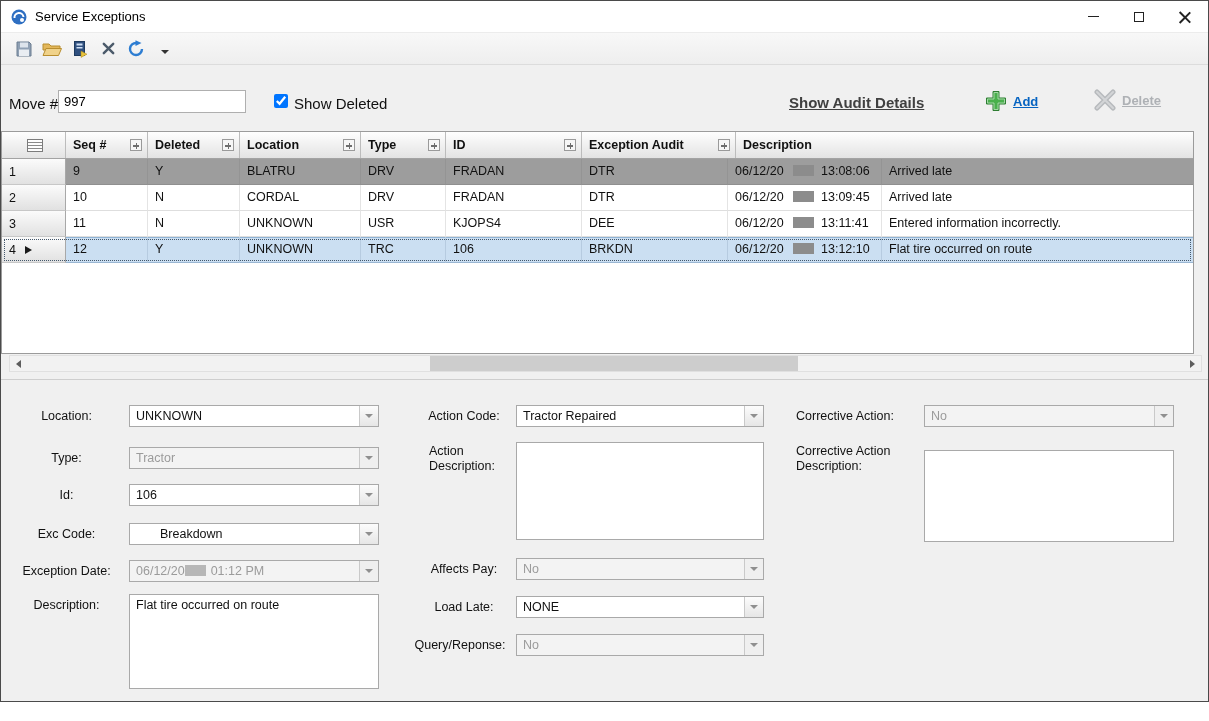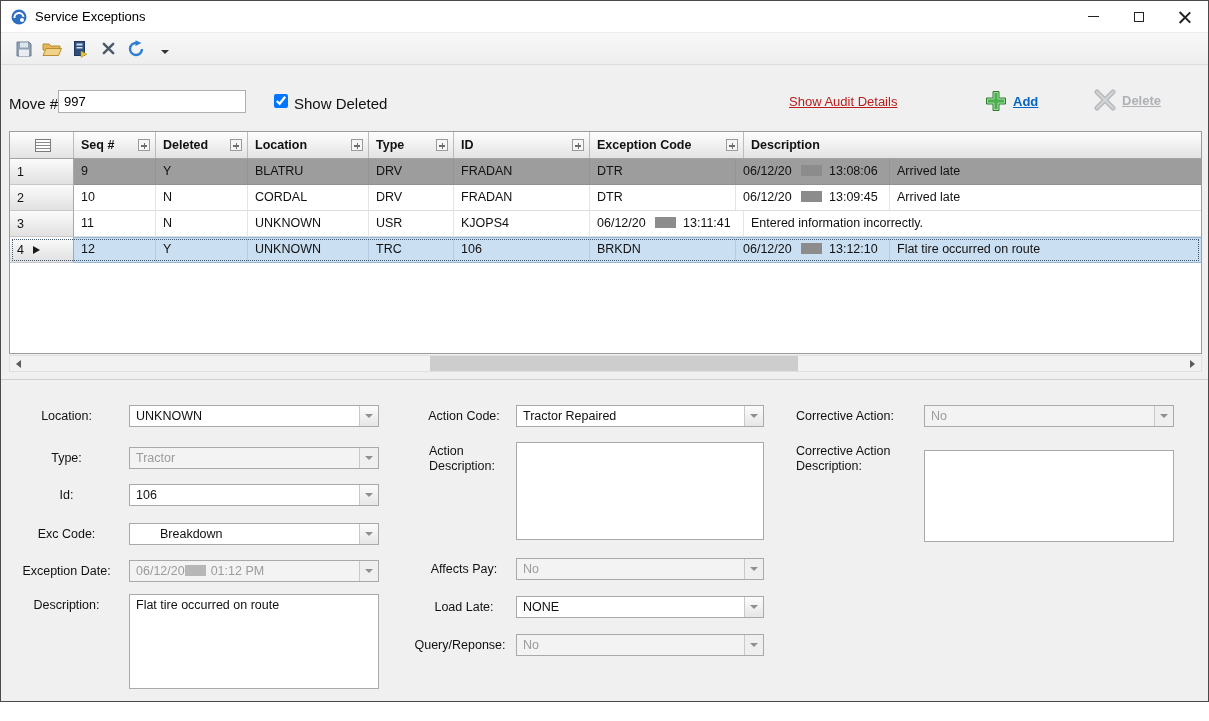--- a/index.html
+++ b/index.html
@@ -21,28 +21,28 @@
 
   
   .toolbar { position:absolute; top:32px; left:0; right:0; height:32px; background:linear-gradient(#f8f8f8,#eeeeee); border-bottom:1px solid #dcdcdc; display:flex; align-items:center; padding-left:10px; }
   .tb-btn { width:26px; height:26px; display:flex; align-items:center; justify-content:center; margin-right:2px; }
   .tb-caret { width:0; height:0; border-left:4px solid transparent; border-right:4px solid transparent; border-top:4px solid #333; margin:6px 0 0 2px; }
 
   
   .flabel-inline { position:absolute; font-size:15px; color:#111; }
   .txt { position:absolute; left:57px; top:89px; width:188px; height:23px; border:1px solid #afafaf; background:#fff; font:13px "Liberation Sans",sans-serif; padding:4px 5px; }
   .chk { position:absolute; left:273px; top:93px; width:14px; height:14px; }
-  .link { position:absolute; font-size:13px; font-weight:400; color:#b91c1c; text-decoration:underline; cursor:pointer; }
+  .link { position:absolute; font-size:15px; font-weight:700; color:#404040; text-decoration:underline; cursor:pointer; }
   .iconbtn { position:absolute; display:flex; align-items:center; gap:5px; cursor:pointer; }
   .iconbtn .lbl { font-size:13px; font-weight:600; text-decoration:underline;text-align:center; }
   .add-btn .lbl { color:#0563c1; }
   .del-btn .lbl { color:#aeb1b5; }
 
   
-  .grid { position:absolute; left:8px; top:130px; width:1193px; height:223px; border:1px solid #9b9b9b; background:#fff; overflow:hidden; }
+  .grid { position:absolute; left:0; top:130px; width:1193px; height:223px; border:1px solid #9b9b9b; background:#fff; overflow:hidden; }
   .ghead { display:flex; height:27px; background:linear-gradient(#fefefe,#e3e3e3); border-bottom:1px solid #a3a3a3; font-weight:bold; font-size:12.5px; color:#111; }
   .gh { display:flex; align-items:center; justify-content:space-between; padding:0 5px 0 7px; border-right:1px solid #bcbcbc; }
   .grow { display:flex; height:26px; font-size:12.5px; color:#111; background:#fff; }
   .rownum { width:64px; background:linear-gradient(#fbfbfb,#e1e1e1); border-right:1px solid #a8a8a8; border-bottom:1px solid #c7c7c7; display:flex; align-items:center; padding-left:7px; }
   .gcell { padding:5px 0 0 7px; border-right:1px solid #e4e4e4; border-bottom:1px solid #dedede; white-space:nowrap; overflow:hidden; }
   .c-num  { width:64px; }
   .c-seq  { width:82px; }
   .c-del  { width:92px; }
   .c-loc  { width:121px; }
   .c-type { width:85px; }
@@ -190,21 +190,21 @@
         </div>
       <div class="gh c-type">
           <span>Type</span>
           <span class="pin"></span>
         </div>
       <div class="gh c-id">
           <span>ID</span>
           <span class="pin"></span>
         </div>
       <div class="gh c-date">
-          <span>Exception Code</span>
+          <span>Exception Audit</span>
           <span class="pin"></span>
         </div>
       <div class="gh c-desc">
           <span>Description</span>
         </div>
     </div>
 
     <div class="grow row-gray">
       <div class="rownum">
           <span>1</span>
@@ -235,20 +235,21 @@
 
     <div class="grow">
       <div class="rownum">
           <span>3</span>
         </div>
       <div class="gcell c-seq">11</div>
       <div class="gcell c-del">N</div>
       <div class="gcell c-loc">UNKNOWN</div>
       <div class="gcell c-type">USR</div>
       <div class="gcell c-id">KJOPS4</div>
+      <div class="gcell c-code">DEE</div>
       <div class="gcell c-date"><span class="dtx">06/12/20</span><span class="redact"></span><span>13:11:41</span></div>
       <div class="gcell c-desc">Entered information incorrectly.</div>
     </div>
 
     <div class="grow row-sel">
       <div class="rownum">
           <span>4</span>
           <span class="marker"></span>
         </div>
       <div class="gcell c-seq">12</div>

